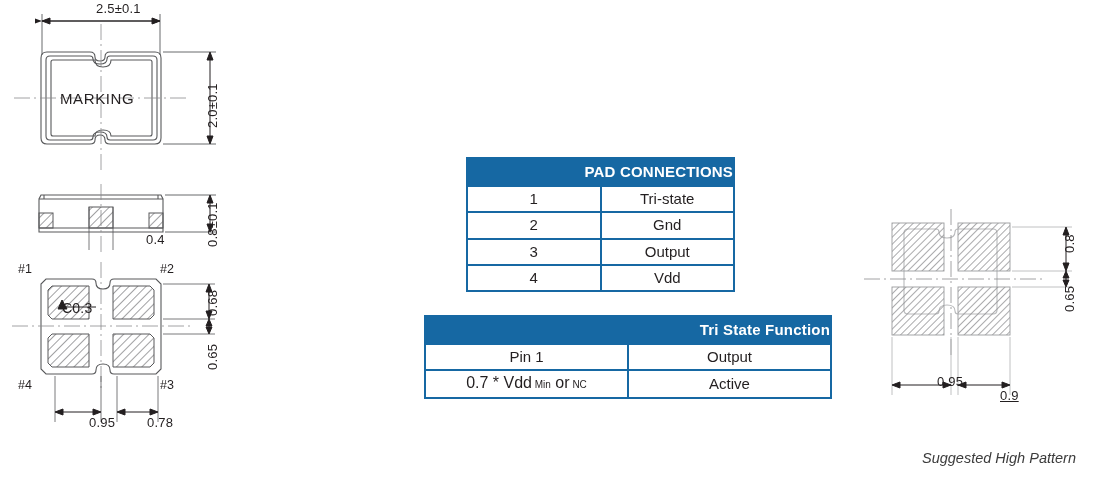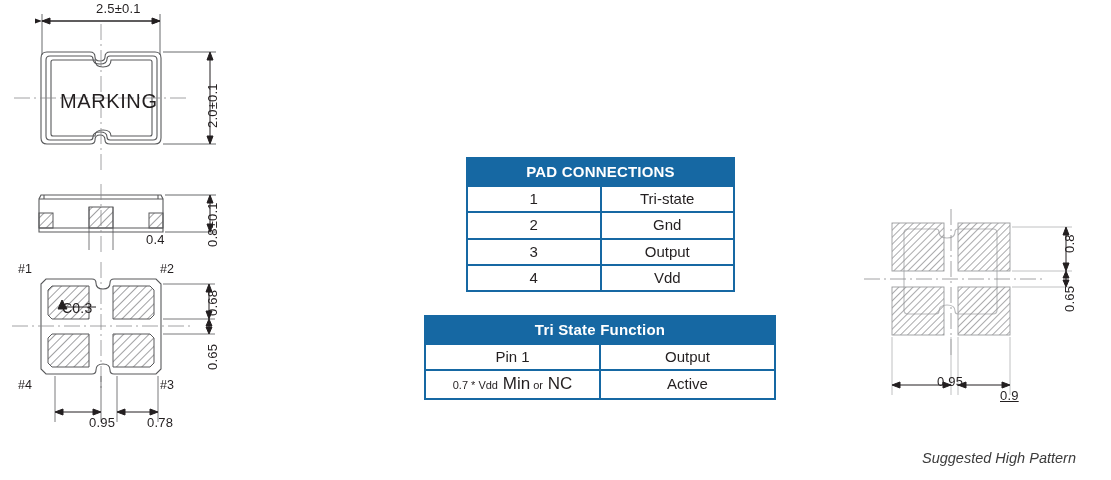--- a/index.html
+++ b/index.html
@@ -21,52 +21,52 @@
     font-size:13px;
     color:#231f20;
     white-space:nowrap;
     letter-spacing:.2px;
   }
   .dimtxt.rot{transform-origin:0 0;transform:rotate(-90deg);}
   .pin{
     position:absolute;font-size:12.5px;color:#231f20;white-space:nowrap;
   }
   .marking{
-    position:absolute;font-size:20px;letter-spacing:.6px;color:#231f20;
+    position:absolute;font-size:15px;letter-spacing:.6px;color:#231f20;
     white-space:nowrap;font-weight:400;
   }
   .caption{
     position:absolute;font-style:italic;font-size:14.5px;color:#3b3b3b;
     white-space:nowrap;
   }
 
   
   .dtable{
     position:absolute;border-collapse:collapse;
     background:#ffffff;
     table-layout:fixed;
   }
   .dtable th{
     background:#1668A3;color:#ffffff;font-weight:bold;
-    font-size:15px;text-align:center;
+    font-size:15px;text-align:right;
     padding:4px 0 5px;
     border:2px solid #1668A3;
     letter-spacing:.2px;
   }
   .dtable td{
     border:2px solid #1668A3;
     text-align:center;
     font-size:15px;
     color:#231f20;
     padding:3px 4px 4px;
     background:#ffffff;
     line-height:1.15;
   }
-  .sm{font-size:17px;}
-  .md{font-size:11px;}
+  .sm{font-size:10px;}
+  .md{font-size:16px;}
 
   .hatch-fill{fill:url(#hatchA);}
   .hatch-fill2{fill:url(#hatchB);}
 </style>
 </head>
 <body>
 
 <div class="stage">
 
   <svg width="0" height="0" style="position:absolute">
@@ -269,21 +269,21 @@
         <td>3</td>
         <td>Output</td>
       </tr>
       <tr>
         <td>4</td>
         <td>Vdd</td>
       </tr>
     </tbody>
   </table>
 
-  <table class="dtable" style="left:424px;top:315px;width:352px;padding-left:9px;">
+  <table class="dtable" style="left:424px;top:315px;width:408px;padding-left:9px;">
     <thead>
       <tr>
         <th colspan="2">Tri State Function</th>
       </tr>
     </thead>
     <tbody>
       <tr>
         <td style="width:163px;margin-top:32px;">Pin 1</td>
         <td>Output</td>
       </tr>

